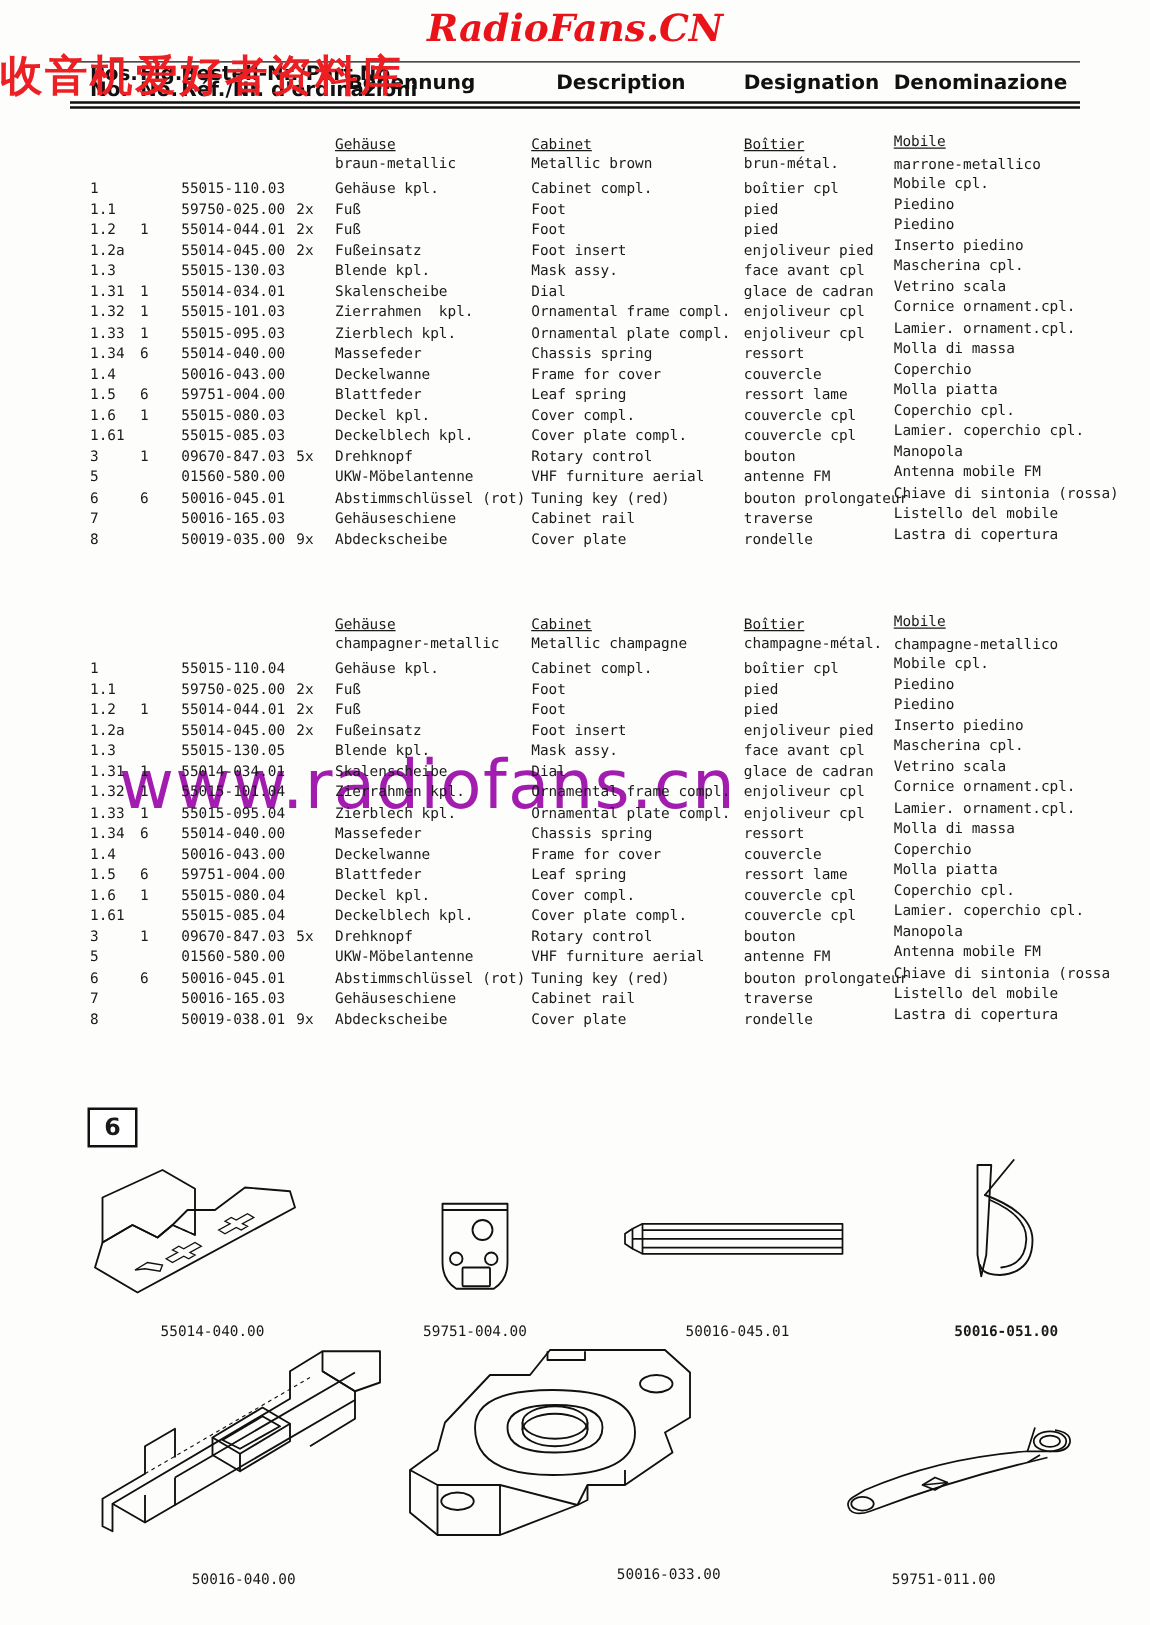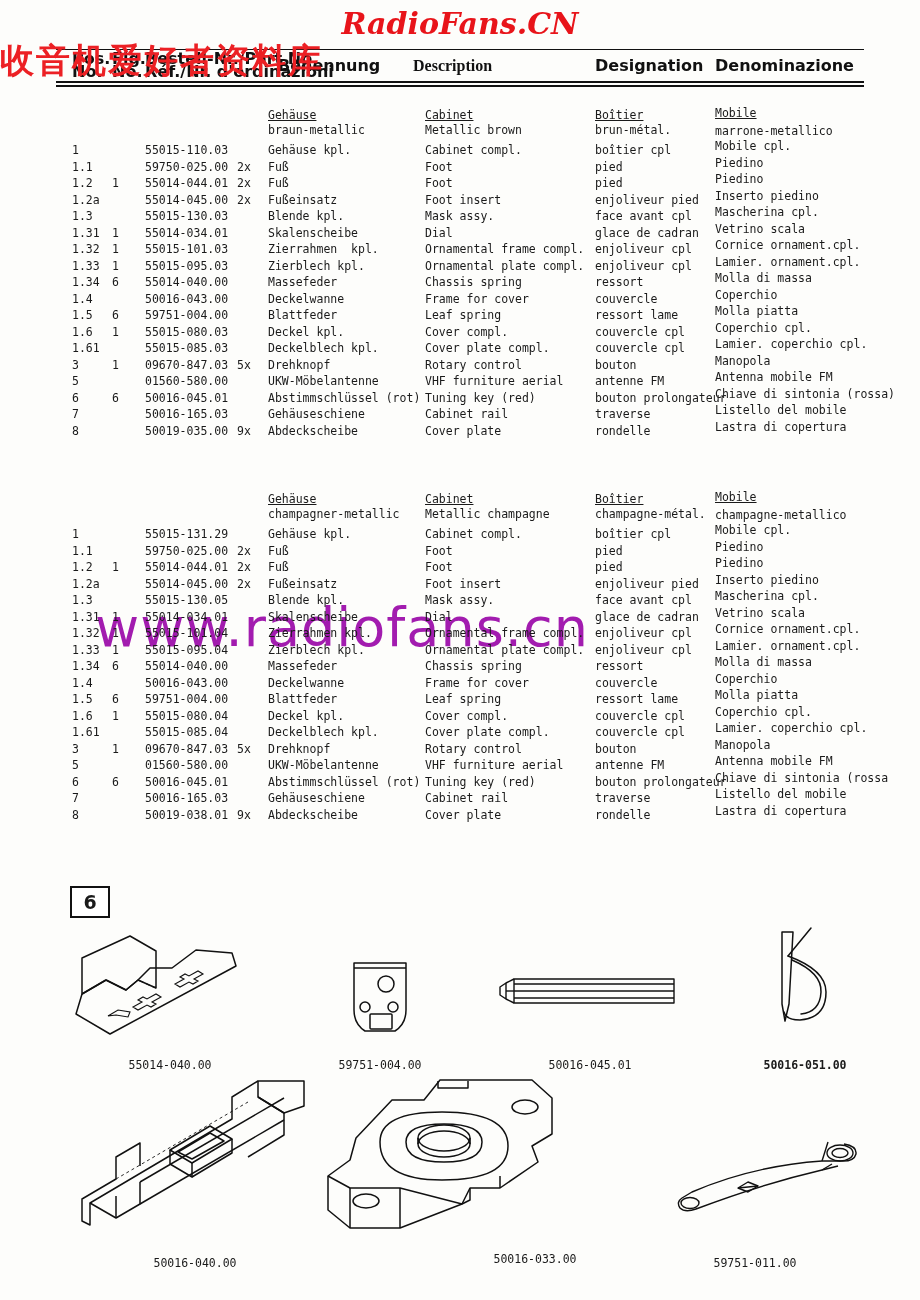--- a/index.html
+++ b/index.html
@@ -83,21 +83,21 @@
 <div id="logo-cjk">收音机爱好者资料库</div>
 <div id="wm-mid">www.radiofans.cn</div>
 
 <div id="hdr">
   <div class="rule-top"></div>
   <div class="hdr-row">
     <div class="hc" style="left:16px;"><span>Pos.</span><br><span>No.</span></div>
     <div class="hc" style="left:56px;"><span>Fig.</span><br><span>No.</span></div>
     <div class="hc" style="left:89px;"><span>Bestell-Nr./Part No.</span><br><span>Réf./Nr. d'ordinazioni</span></div>
     <div class="hc" style="left:222px; top:9px;">Benennung</div>
-    <div class="hc" style="left:357px; top:9px;font-family:Liberation Serif, serif;">Description</div>
+    <div class="hc" style="left:389px; top:9px;">Description</div>
     <div class="hc" style="left:539px; top:9px;">Designation</div>
     <div class="hc" style="left:659px; top:9px;">Denominazione</div>
   </div>
   <div class="rule-bot"></div>
   <div class="rule-bot2"></div>
 </div>
 
 <div class="sec" id="sec-0" style="top:108px;">
   <div class="grp">
     <div class="g c-de"><u>Gehäuse</u><span class="sub">braun-metallic</span></div>
@@ -293,21 +293,21 @@
   <div class="grp">
     <div class="g c-de"><u>Gehäuse</u><span class="sub">champagner-metallic</span></div>
     <div class="g c-en"><u>Cabinet</u><span class="sub">Metallic champagne</span></div>
     <div class="g c-fr"><u>Boîtier</u><span class="sub">champagne-métal.</span></div>
     <div class="g c-it" style="top:-2px;"><u>Mobile</u><span class="sub" style="margin-top:3px;">champagne-metallico</span></div>
   </div>
   <div class="rows">
       <div class="row">
         <div class="cell c-pos">1</div>
         <div class="cell c-fig"></div>
-        <div class="cell c-part">55015-131.29</div>
+        <div class="cell c-part">55015-110.04</div>
         <div class="cell c-qty"></div>
         <div class="cell c-de">Gehäuse kpl.</div>
         <div class="cell c-en">Cabinet compl.</div>
         <div class="cell c-fr">boîtier cpl</div>
         <div class="cell c-it">Mobile cpl.</div>
       </div>
       <div class="row">
         <div class="cell c-pos">1.1</div>
         <div class="cell c-fig"></div>
         <div class="cell c-part">59750-025.00</div>

